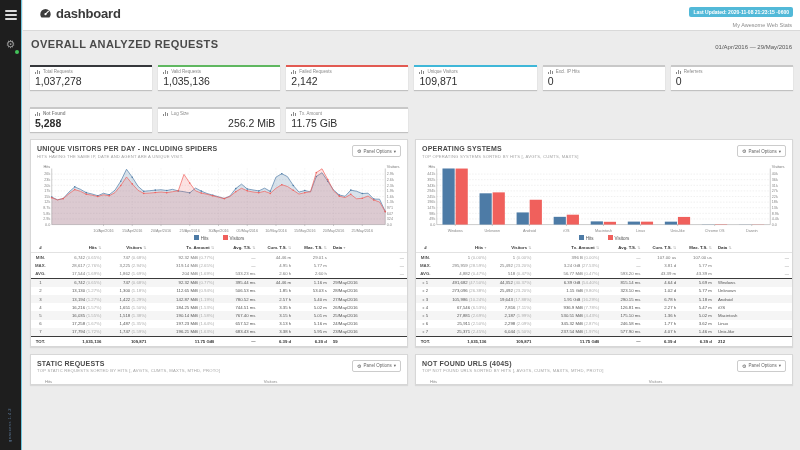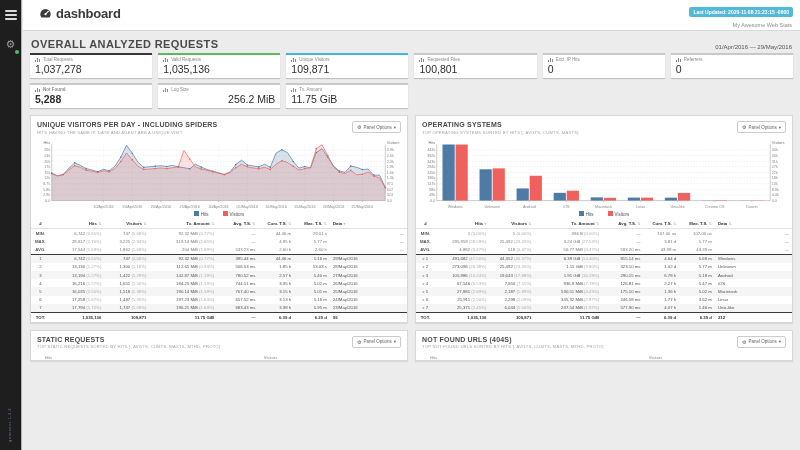--- a/index.html
+++ b/index.html
@@ -21,21 +21,21 @@
   .brand-text{font-size:13px;font-weight:bold;color:#3a3a3a;letter-spacing:-.2px;}
   .updated-badge{position:absolute;right:7px;top:7px;background:#52b9d8;color:#fff;font-size:5px;
     font-weight:bold;padding:2px 4px;border-radius:2px;}
   .site-name{position:absolute;right:8px;top:22px;font-size:5.5px;color:#8d8d8d;}
   
   .content{position:absolute;left:23px;right:0;top:31px;bottom:0;overflow:hidden;padding:5px 7px;}
   .overall-head{display:flex;justify-content:space-between;align-items:flex-end;padding:2px 1px 3px;}
   .overall-title{font-size:11px;font-weight:bold;color:#4a4a4a;letter-spacing:.4px;}
   .date-range{font-size:6px;color:#555;}
   .cards{display:grid;grid-template-columns:repeat(6,1fr);gap:5px 6px;}
-  .card{background:#fff;border-top:2px solid #c8c8c8;box-shadow:0 1px 1px rgba(0,0,0,.18);padding:2px 5px 3px;min-height:24px;}
+  .card{background:#fff;border-top:2px solid #c8c8c8;box-shadow:0 1px 1px rgba(0,0,0,.18);padding:2px 5px 3px;min-height:24px;margin-top:12px;}
   .card-label{display:flex;align-items:center;gap:2px;font-size:4.5px;color:#8a8a8a;}
   .card-label .bars i{display:inline-block;width:1px;background:#8a8a8a;margin-right:1px;vertical-align:bottom;}
   .card-value{font-size:10.5px;color:#2e2e2e;margin-top:1px;}
   
   .panel-row{display:flex;gap:7px;margin-top:7px;}
   .panel{flex:1;background:#fff;border:1px solid #d7d7d7;box-shadow:0 1px 1px rgba(0,0,0,.08);}
   .panel-head{display:flex;justify-content:space-between;align-items:flex-start;padding:5px 6px 2px;}
   .panel-title{font-size:7px;font-weight:bold;color:#4a4a4a;letter-spacing:.2px;}
   .panel-sub{font-size:4.2px;color:#a5a5a5;margin-top:1.5px;letter-spacing:.2px;}
   .panel-opts{display:flex;align-items:center;gap:2px;border:1px solid #ccc;border-radius:2px;
@@ -109,33 +109,33 @@
         </div>
         <div class="card-value">1,037,278</div>
       </div>
       <div class="card" style="border-top-color: rgb(95, 183, 96);">
         <div class="card-label">
           <span class="bars"><i style="height:2px"></i><i style="height:4px"></i><i style="height:3px"></i></span>
           <span>Valid Requests</span>
         </div>
         <div class="card-value">1,035,136</div>
       </div>
+      <div class="card" style="border-top-color: rgb(226, 90, 82);">
+        <div class="card-label">
+          <span class="bars"><i style="height:2px"></i><i style="height:4px"></i><i style="height:3px"></i></span>
+          <span>Failed Requests</span>
+        </div>
+        <div class="card-value">2,142</div>
+      </div>
       <div class="card" style="border-top-color: rgb(63, 183, 216);">
         <div class="card-label">
           <span class="bars"><i style="height:2px"></i><i style="height:4px"></i><i style="height:3px"></i></span>
           <span>Unique Visitors</span>
         </div>
         <div class="card-value">109,871</div>
-      </div>
-      <div class="card" style="border-top-color: rgb(200, 200, 200);">
-        <div class="card-label">
-          <span class="bars"><i style="height:2px"></i><i style="height:4px"></i><i style="height:3px"></i></span>
-          <span>Requested Files</span>
-        </div>
-        <div class="card-value">100,801</div>
       </div>
       <div class="card" style="border-top-color: rgb(200, 200, 200);">
         <div class="card-label">
           <span class="bars"><i style="height:2px"></i><i style="height:4px"></i><i style="height:3px"></i></span>
           <span>Excl. IP Hits</span>
         </div>
         <div class="card-value">0</div>
       </div>
       <div class="card" style="border-top-color: rgb(200, 200, 200);">
         <div class="card-label">

